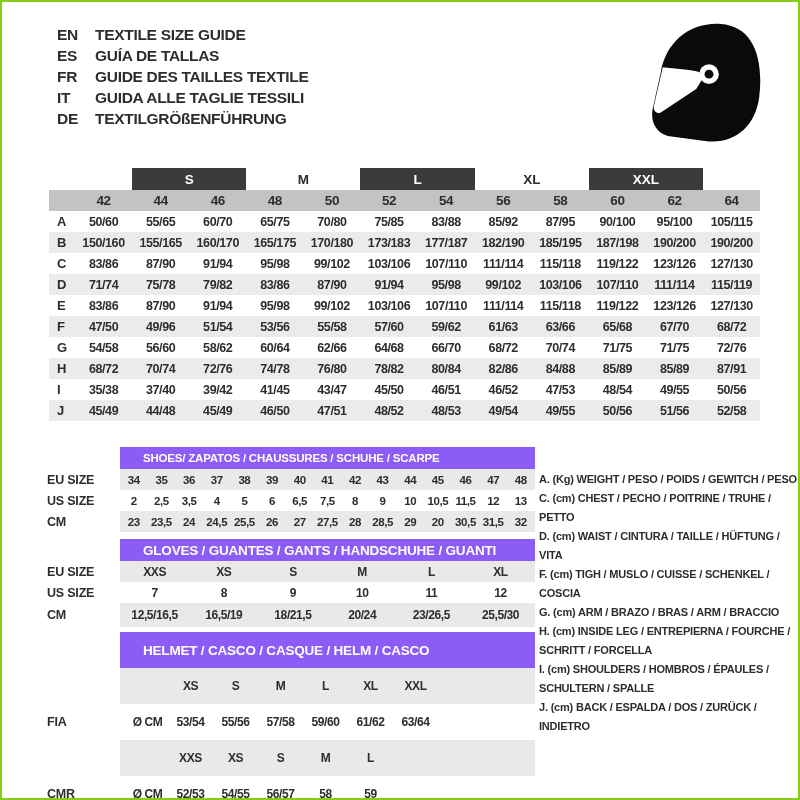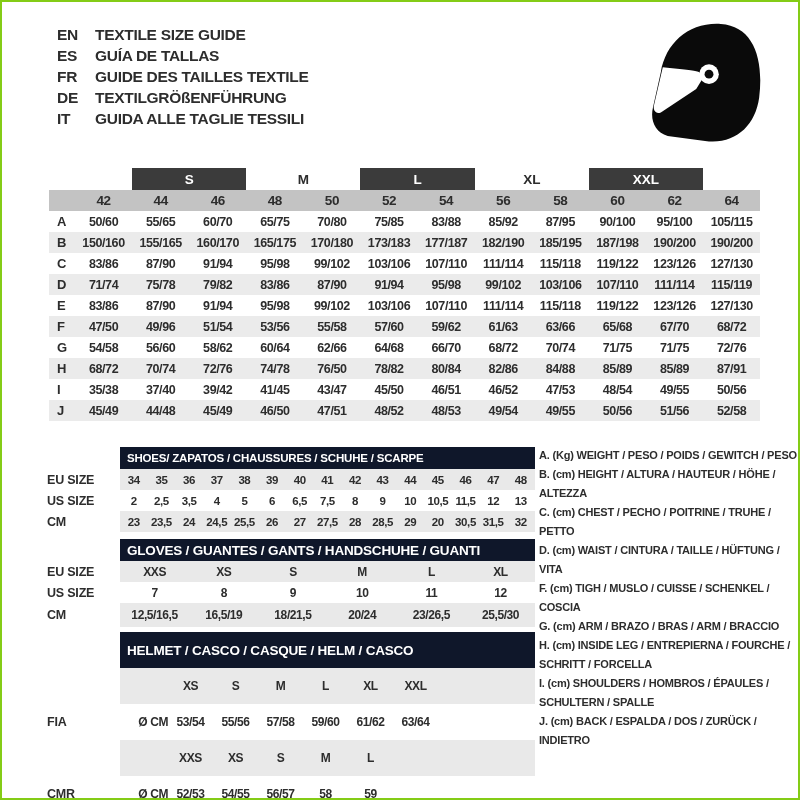--- a/index.html
+++ b/index.html
@@ -23,31 +23,31 @@
   .main-table td{padding:0;margin:0;text-align:center;font-size:12.5px;height:21px;letter-spacing:-0.4px;white-space:nowrap;overflow:hidden;}
   .szgrp td{height:22px;font-size:13.5px;letter-spacing:0;}
   .szgrp td.dark{background:#3b3b3b;color:#ffffff;}
   .numrow td{background:#c3c3c3;font-size:13.5px;}
   .stripe td{background:#ebebeb;}
   td.rowlbl{text-align:left;padding-left:8px;font-size:13px;}
   
   .sub-table{position:absolute;left:45px;border-collapse:collapse;table-layout:fixed;}
   .sub-table td{padding:0;margin:0;text-align:center;font-size:12px;height:21px;letter-spacing:-0.4px;white-space:nowrap;overflow:hidden;}
   .sub-table td.sub-lbl{text-align:left;font-size:12.5px;letter-spacing:-0.2px;}
-  .sub-table td.titlebar{background:#0f172a;color:#ffffff;text-align:left;padding-left:7px;font-size:13.5px;height:22px;letter-spacing:-0.2px;}
+  .sub-table td.titlebar{background:#8b5cf6;color:#ffffff;text-align:left;padding-left:23px;font-size:13.5px;height:22px;letter-spacing:-0.2px;}
   .shadedrow td:not(.sub-lbl){background:#e9e9e9;}
   #shoes-table{top:445px;}
   #shoes-table td{font-size:11.5px;}
   #shoes-table td.sub-lbl{font-size:12.5px;}
   #gloves-table{top:537px;}
   #helmet-table{top:630px;}
   #helmet-table td{height:36px;}
-  #helmet-table td:nth-child(2):not(.titlebar){text-align:right;padding-left:7px;}
+  #helmet-table td:nth-child(2):not(.titlebar){text-align:center;padding-left:7px;}
   
-  .legend{position:absolute;top:444px;left:537px;width:260px;}
+  .legend{position:absolute;top:468px;left:537px;width:260px;}
   .legend-item{font-size:11px;line-height:19px;letter-spacing:-0.2px;}
 </style>
 </head>
 <body>
 
 <div class="page">
 
   <div class="langs" id="langs">
       <div class="lang-row">
         <span class="lang-code">EN</span>
@@ -55,26 +55,26 @@
       </div>
       <div class="lang-row">
         <span class="lang-code">ES</span>
         <span>GUÍA DE TALLAS</span>
       </div>
       <div class="lang-row">
         <span class="lang-code">FR</span>
         <span>GUIDE DES TAILLES TEXTILE</span>
       </div>
       <div class="lang-row">
+        <span class="lang-code">IT</span>
+        <span>GUIDA ALLE TAGLIE TESSILI</span>
+      </div>
+      <div class="lang-row">
         <span class="lang-code">DE</span>
         <span>TEXTILGRÖßENFÜHRUNG</span>
-      </div>
-      <div class="lang-row">
-        <span class="lang-code">IT</span>
-        <span>GUIDA ALLE TAGLIE TESSILI</span>
       </div>
     </div>
 
   <svg class="helmet-icon" viewBox="0 0 120 124" aria-hidden="true">
     <path class="helmet-shell" d="M72 3 C40 1 16 22 11 52 L3 88 C0 101 5 113 18 117 L56 122 C86 126 107 107 111 78 C116 38 105 5 72 3 Z"></path>
     <path class="helmet-visor" d="M13 47 C25 48 42 50 47 51 C53 52 55 57 52 61 L47 69 L11 93 C6 95 3 91 4 86 Z"></path>
     <circle class="helmet-pivot-outer" cx="60" cy="54" r="10"></circle>
     <circle class="helmet-pivot-inner" cx="60" cy="54" r="4.5"></circle>
   </svg>
 
@@ -223,21 +223,21 @@
           <td>71/75</td>
           <td>71/75</td>
           <td>72/76</td>
         </tr>
         <tr class="stripe">
           <td class="rowlbl">H</td>
           <td>68/72</td>
           <td>70/74</td>
           <td>72/76</td>
           <td>74/78</td>
-          <td>76/50</td>
+          <td>76/80</td>
           <td>78/82</td>
           <td>80/84</td>
           <td>82/86</td>
           <td>84/88</td>
           <td>85/89</td>
           <td>85/89</td>
           <td>87/91</td>
         </tr>
         <tr>
           <td class="rowlbl">I</td>
@@ -479,21 +479,20 @@
           <td>59</td>
           <td>60</td>
           <td>61</td>
           <td></td>
         </tr>
       </tbody>
     </table>
 
   <div class="legend" id="legend">
       <div class="legend-item">A. (Kg) WEIGHT / PESO / POIDS / GEWITCH / PESO</div>
-      <div class="legend-item">B. (cm) HEIGHT / ALTURA / HAUTEUR / HÖHE / ALTEZZA</div>
       <div class="legend-item">C. (cm) CHEST / PECHO / POITRINE / TRUHE / PETTO</div>
       <div class="legend-item">D. (cm) WAIST / CINTURA / TAILLE / HÜFTUNG / VITA</div>
       <div class="legend-item">F. (cm) TIGH / MUSLO / CUISSE / SCHENKEL / COSCIA</div>
       <div class="legend-item">G. (cm) ARM / BRAZO / BRAS / ARM / BRACCIO</div>
       <div class="legend-item">H. (cm) INSIDE LEG / ENTREPIERNA / FOURCHE / SCHRITT / FORCELLA</div>
       <div class="legend-item">I. (cm) SHOULDERS / HOMBROS / ÉPAULES / SCHULTERN / SPALLE</div>
       <div class="legend-item">J. (cm) BACK / ESPALDA / DOS / ZURÜCK / INDIETRO</div>
     </div>
 
 </div>

